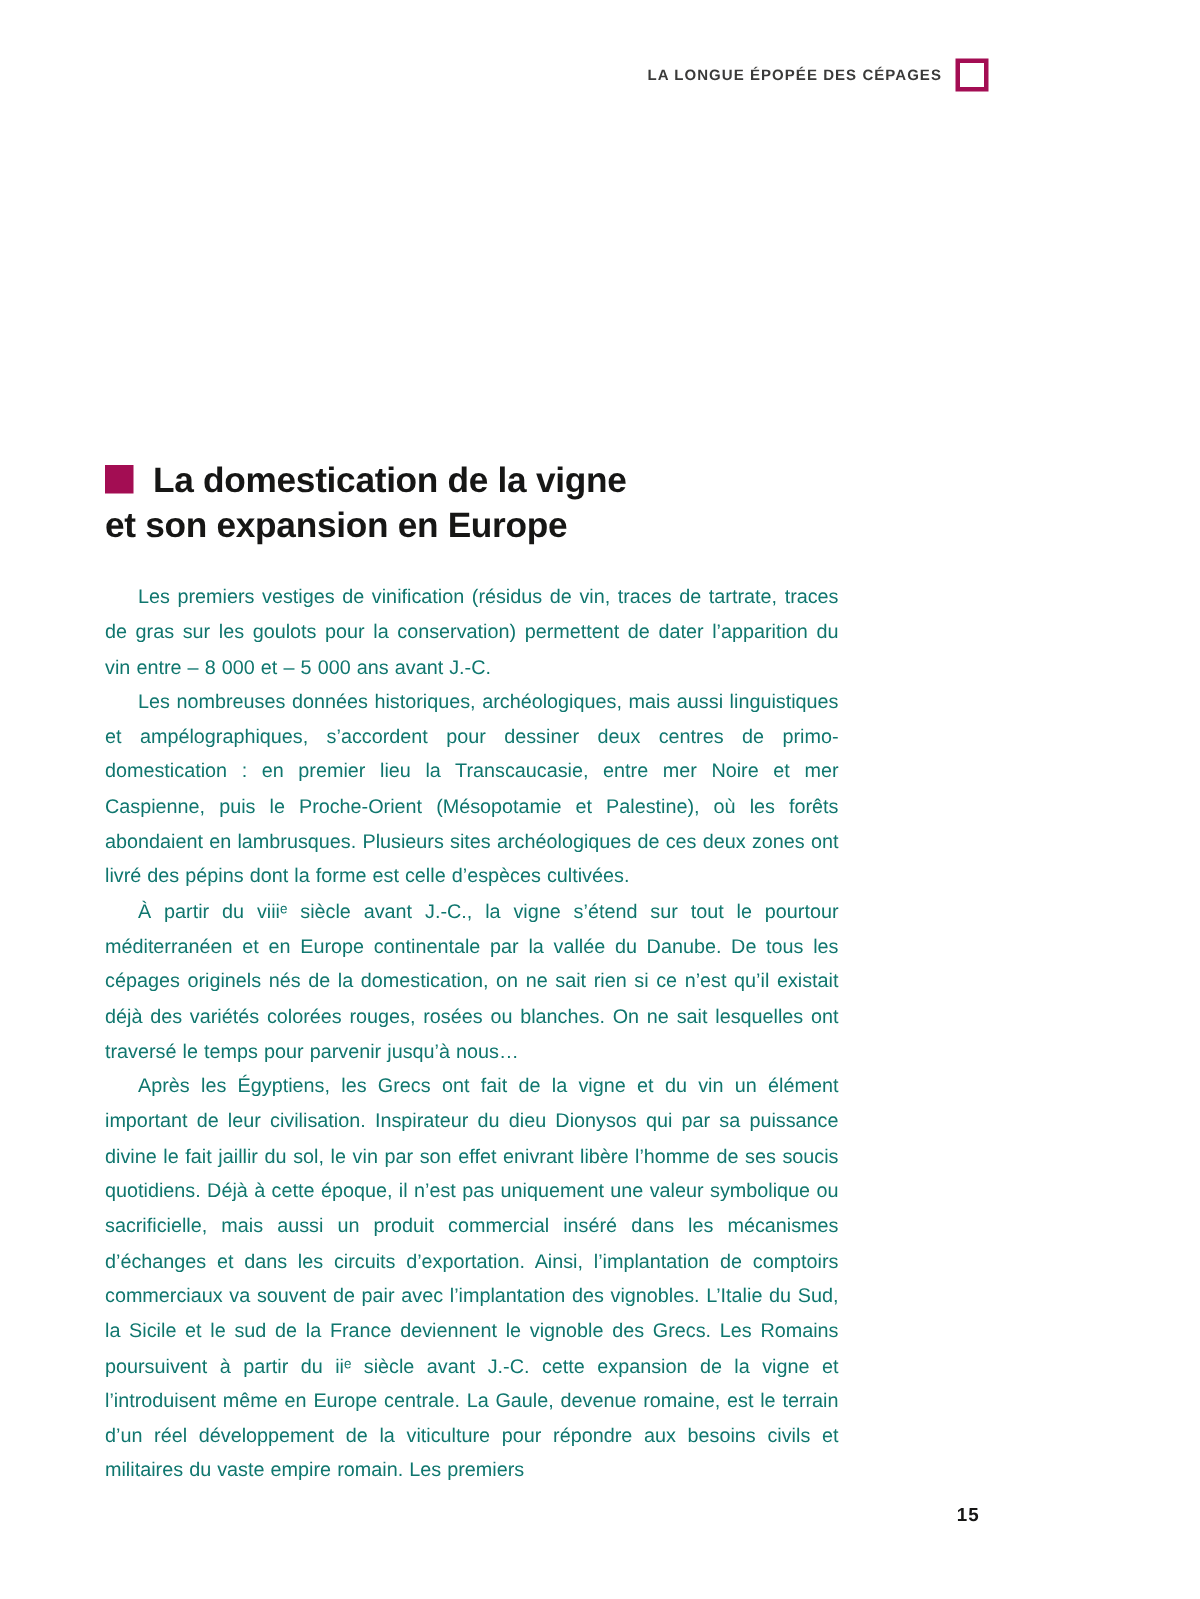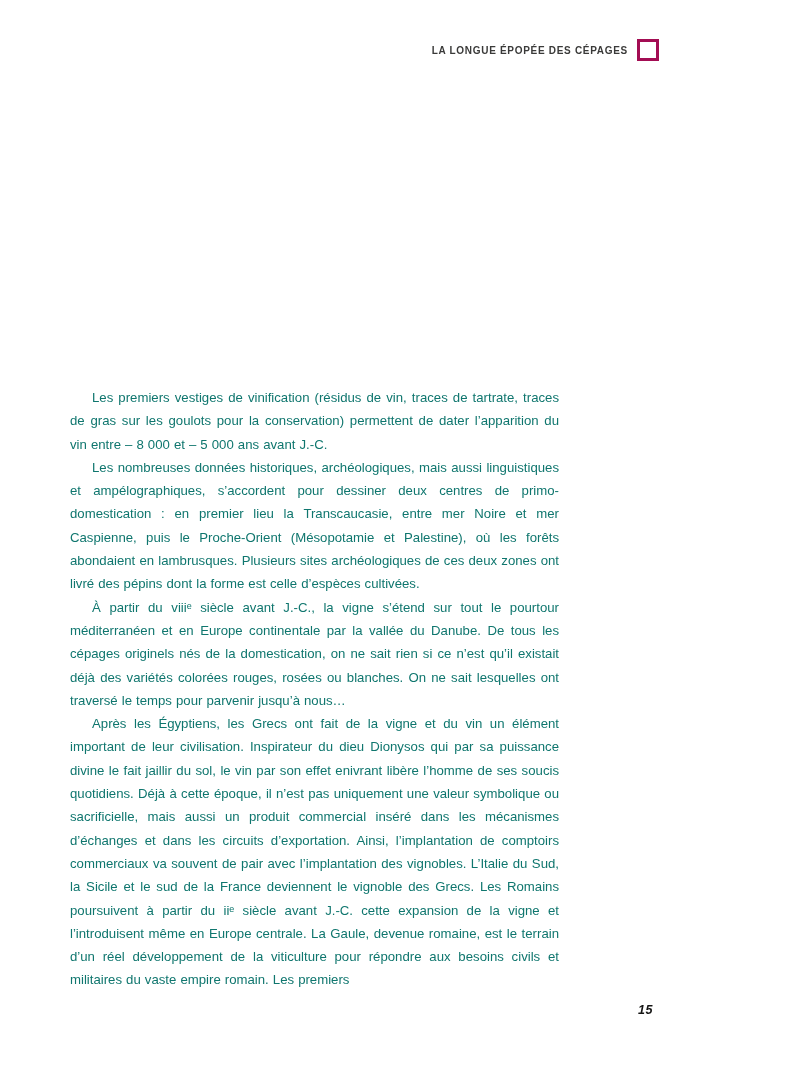--- a/index.html
+++ b/index.html
@@ -81,33 +81,36 @@
 
   
   .folio {
     position: absolute;
     top: 1003px;
     right: 75px;
     font-size: 12.5px;
     font-weight: bold;
     letter-spacing: 0.6px;
     color: #161615;
-    font-style: italic;
   }
 </style>
 </head>
 <body>
 
 <div class="page">
 
   <header class="running-header">
     <span class="running-title">LA LONGUE ÉPOPÉE DES CÉPAGES</span>
     <span class="header-square"></span>
   </header>
 
+  <h1 class="section-title">
+    <span class="title-bullet"></span><span>La domestication de la vigne</span><br>
+    <span>et son expansion en Europe</span>
+  </h1>
 
   <main class="body-text">
     <p>Les premiers vestiges de vinification (résidus de vin, traces de tartrate, traces de gras sur les goulots pour la conservation) permettent de dater l’apparition du vin entre – 8 000 et – 5 000 ans avant J.-C.</p>
     <p>Les nombreuses données historiques, archéologiques, mais aussi linguistiques et ampélographiques, s’accordent pour dessiner deux centres de primo-domestication : en premier lieu la Transcaucasie, entre mer Noire et mer Caspienne, puis le Proche-Orient (Mésopotamie et Palestine), où les forêts abondaient en lambrusques. Plusieurs sites archéologiques de ces deux zones ont livré des pépins dont la forme est celle d’espèces cultivées.</p>
     <p>À partir du viiiᵉ siècle avant J.-C., la vigne s’étend sur tout le pourtour méditerranéen et en Europe continentale par la vallée du Danube. De tous les cépages originels nés de la domestication, on ne sait rien si ce n’est qu’il existait déjà des variétés colorées rouges, rosées ou blanches. On ne sait lesquelles ont traversé le temps pour parvenir jusqu’à nous…</p>
     <p>Après les Égyptiens, les Grecs ont fait de la vigne et du vin un élément important de leur civilisation. Inspirateur du dieu Dionysos qui par sa puissance divine le fait jaillir du sol, le vin par son effet enivrant libère l’homme de ses soucis quotidiens. Déjà à cette époque, il n’est pas uniquement une valeur symbolique ou sacrificielle, mais aussi un produit commercial inséré dans les mécanismes d’échanges et dans les circuits d’exportation. Ainsi, l’implantation de comptoirs commerciaux va souvent de pair avec l’implantation des vignobles. L’Italie du Sud, la Sicile et le sud de la France deviennent le vignoble des Grecs. Les Romains poursuivent à partir du iiᵉ siècle avant J.-C. cette expansion de la vigne et l’introduisent même en Europe centrale. La Gaule, devenue romaine, est le terrain d’un réel développement de la viticulture pour répondre aux besoins civils et militaires du vaste empire romain. Les premiers</p>
   </main>
 
   <span class="folio">15</span>
 

